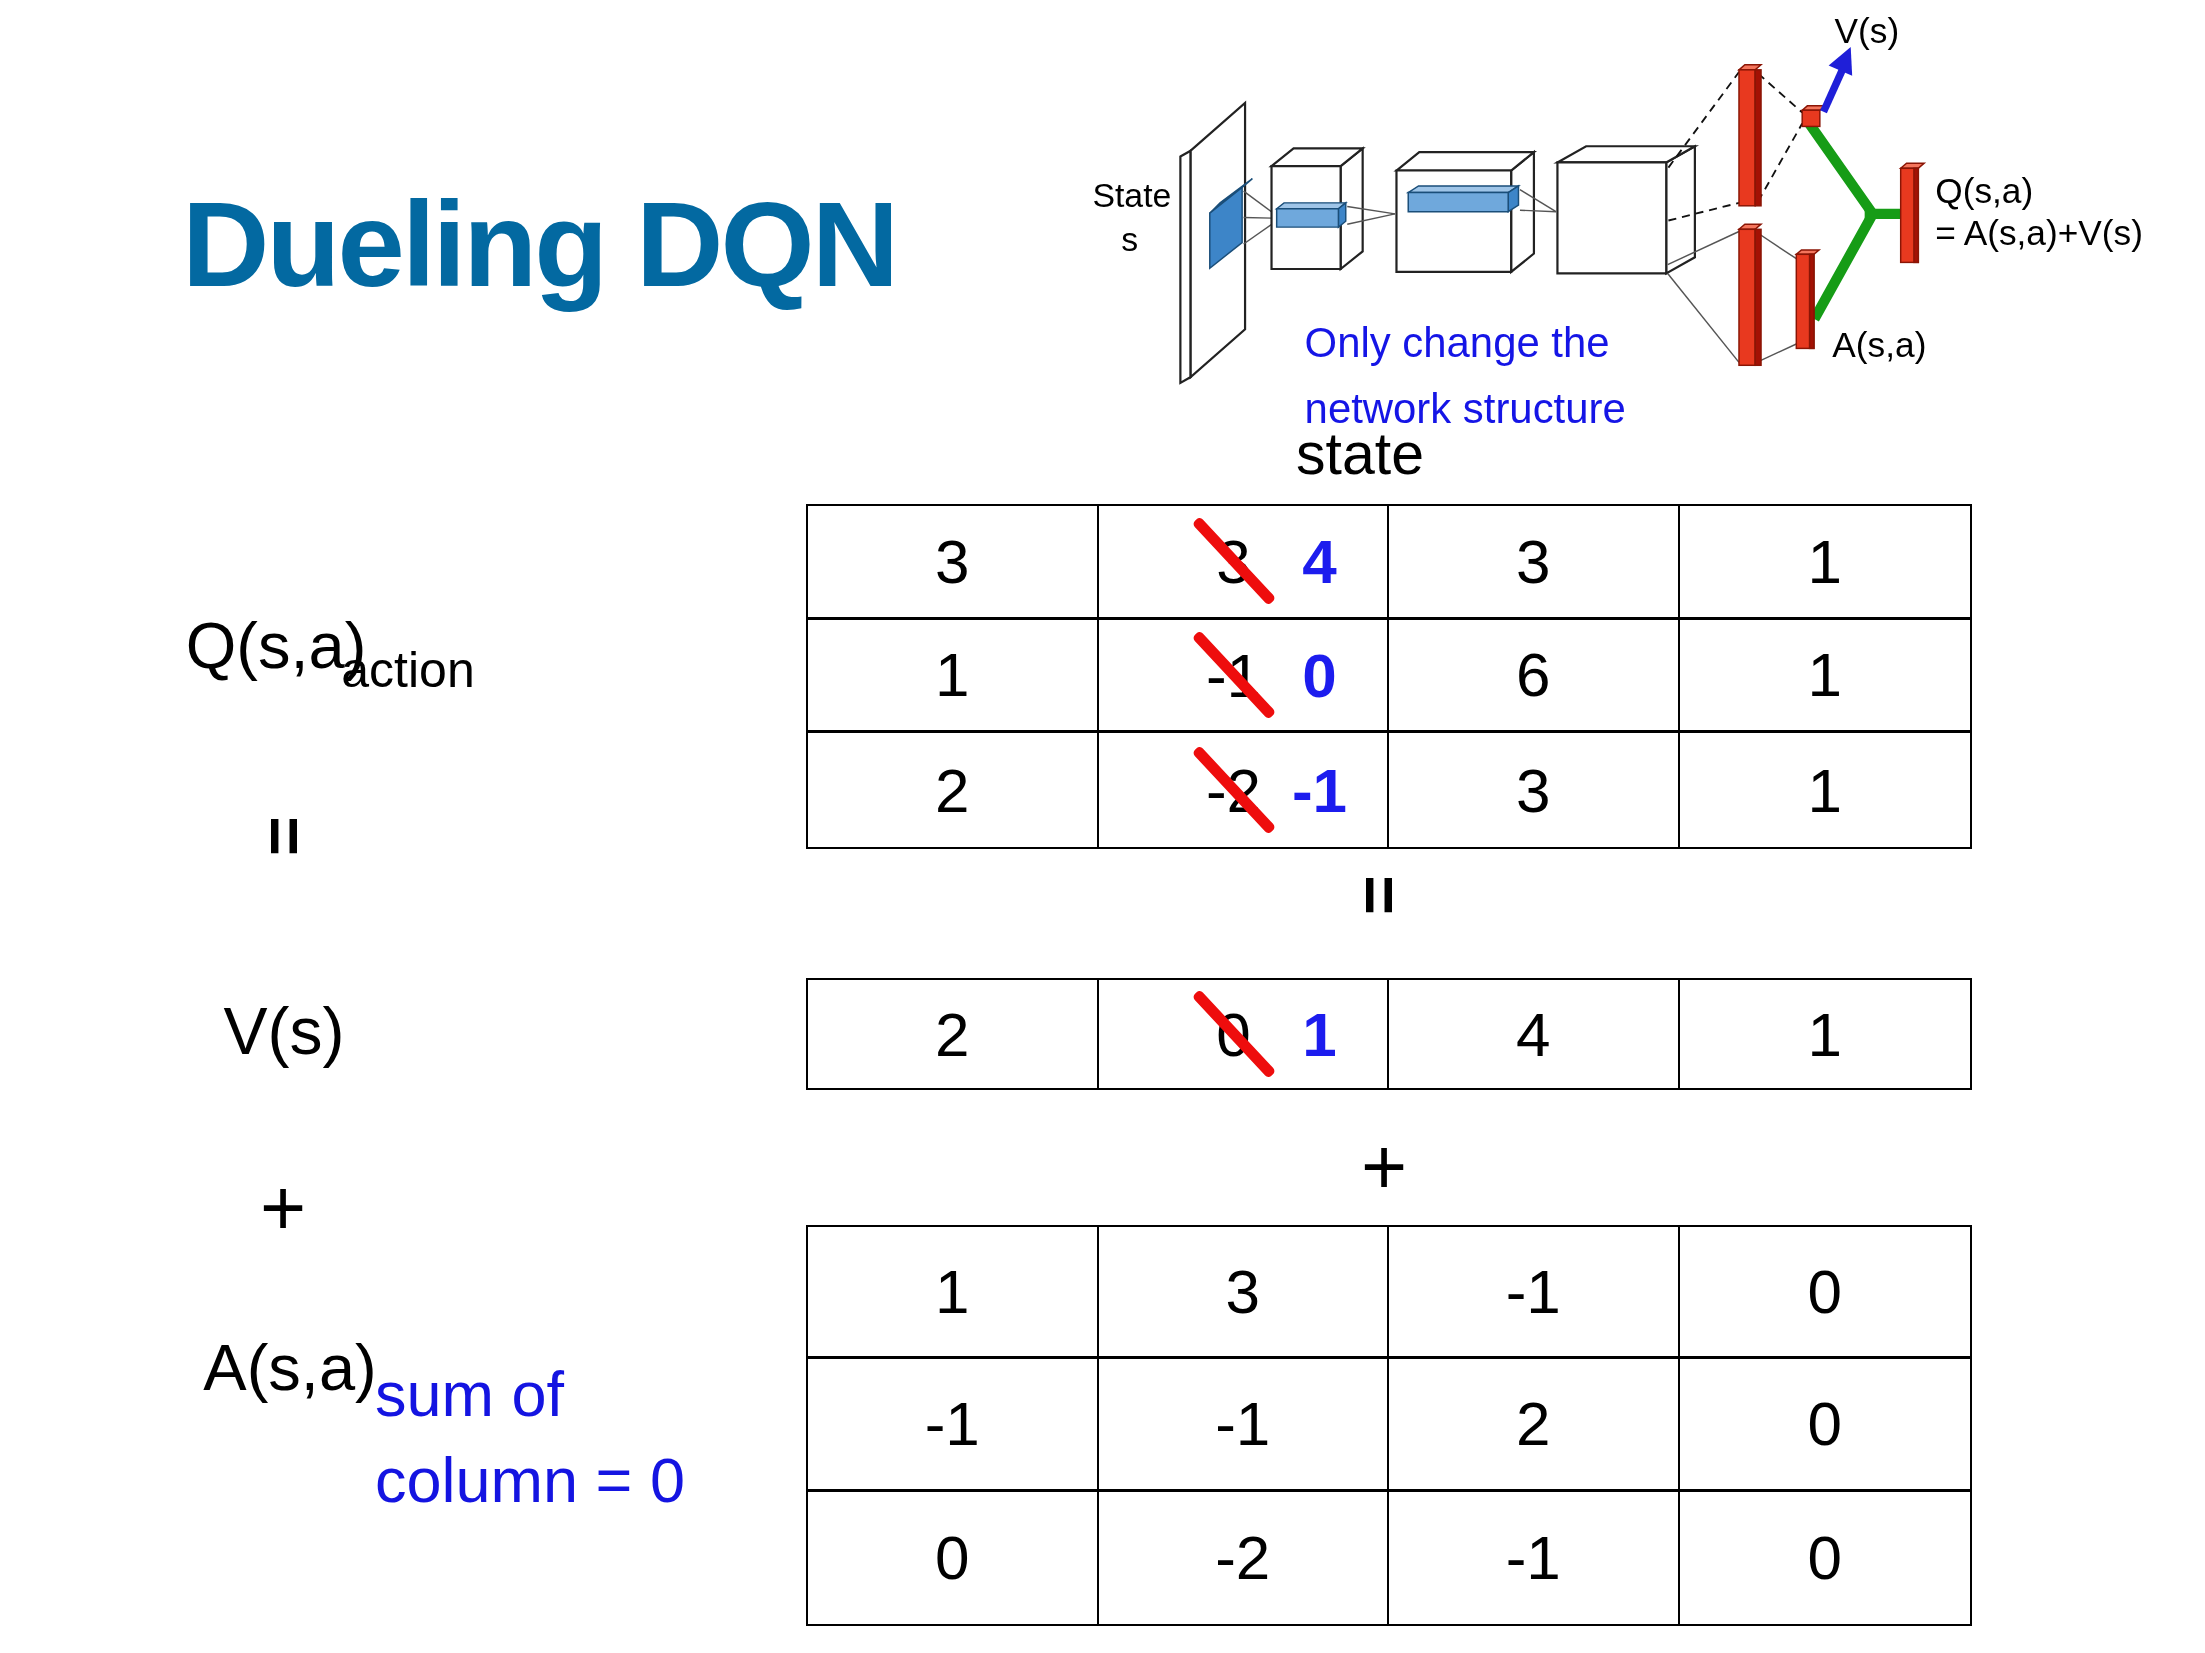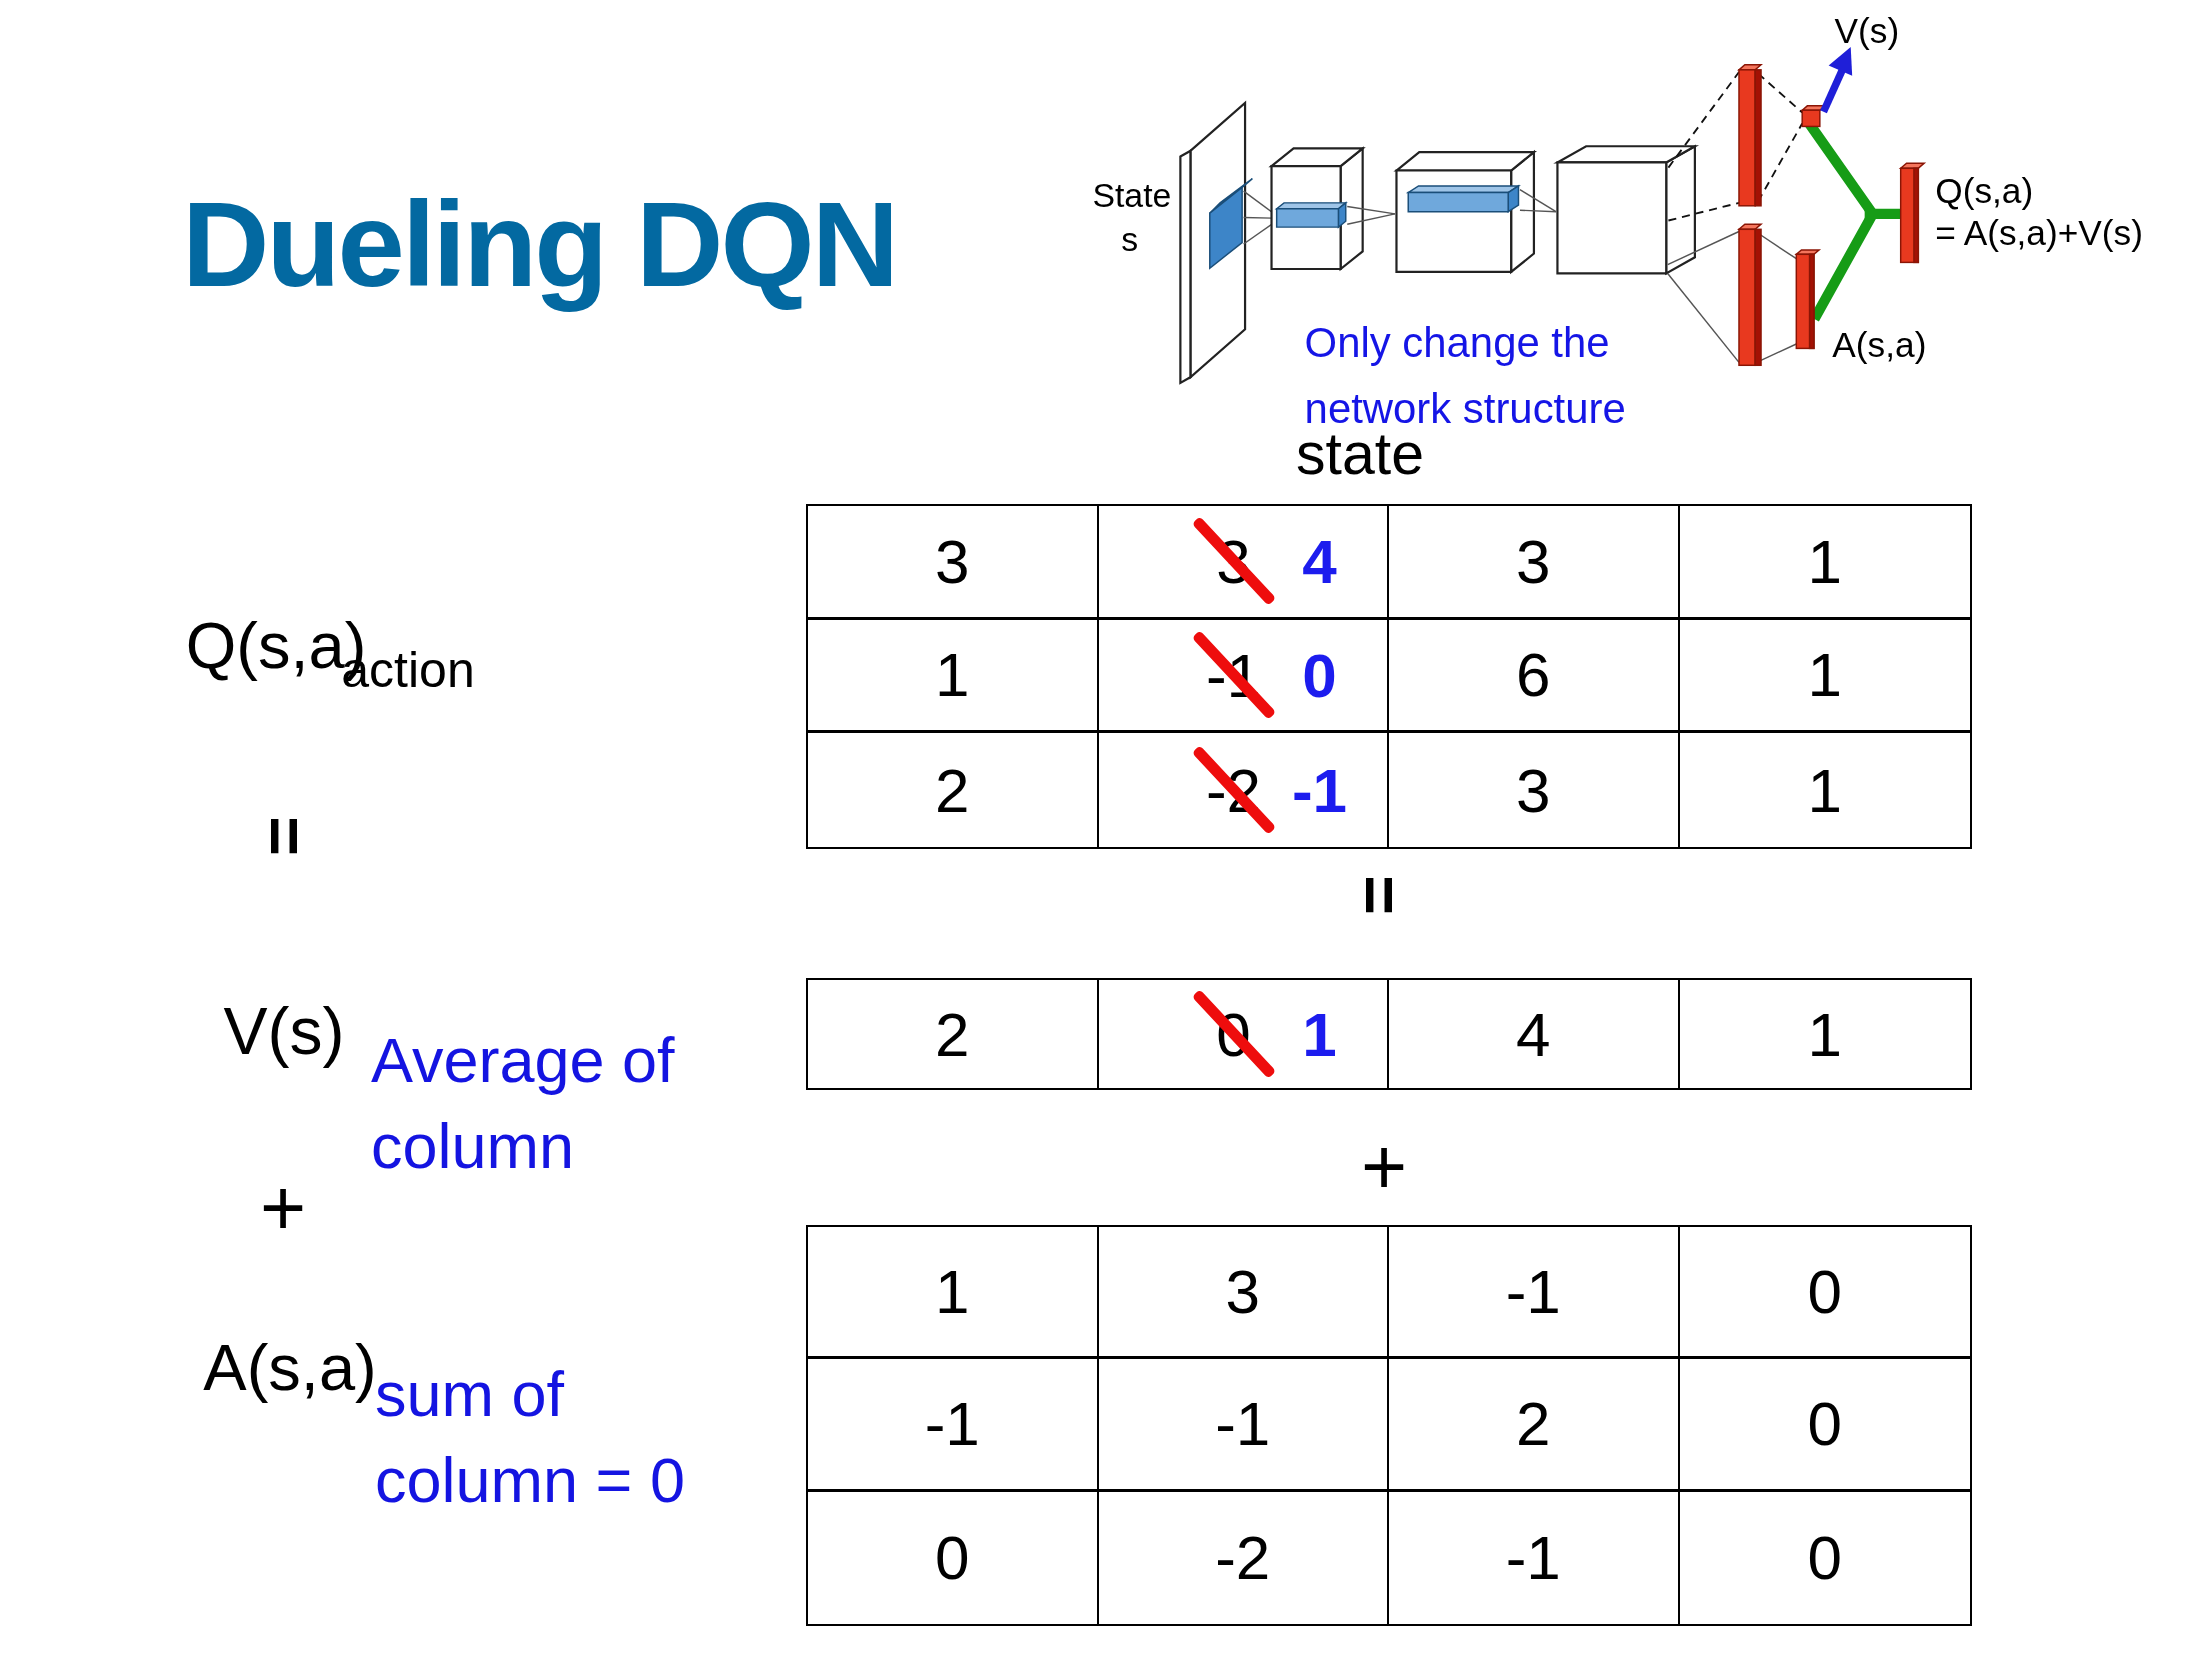--- a/index.html
+++ b/index.html
@@ -169,24 +169,20 @@
   </svg>
 
   <div class="abs ctr side-label" style="left:276px; top:645px;">Q(s,a)</div>
 
   <div class="abs ctr action-label" style="left:408px; top:670px;">action</div>
 
   <div class="abs rot-eq" style="left:285px; top:836px;">=</div>
 
   <div class="abs ctr side-label" style="left:284px; top:1031px; font-size:66px;">V(s)</div>
 
-  <div class="abs blue-note" style="left:371px; top:1018px;">
-    <div>Average of</div>
-    <div>column</div>
-  </div>
 
   <div class="abs ctr plus-sign" style="left:283px; top:1208px;">+</div>
 
   <div class="abs ctr side-label" style="left:290px; top:1367px;">A(s,a)</div>
 
   <div class="abs blue-note" style="left:375px; top:1352px;">
     <div>sum of</div>
     <div>column = 0</div>
   </div>
 

